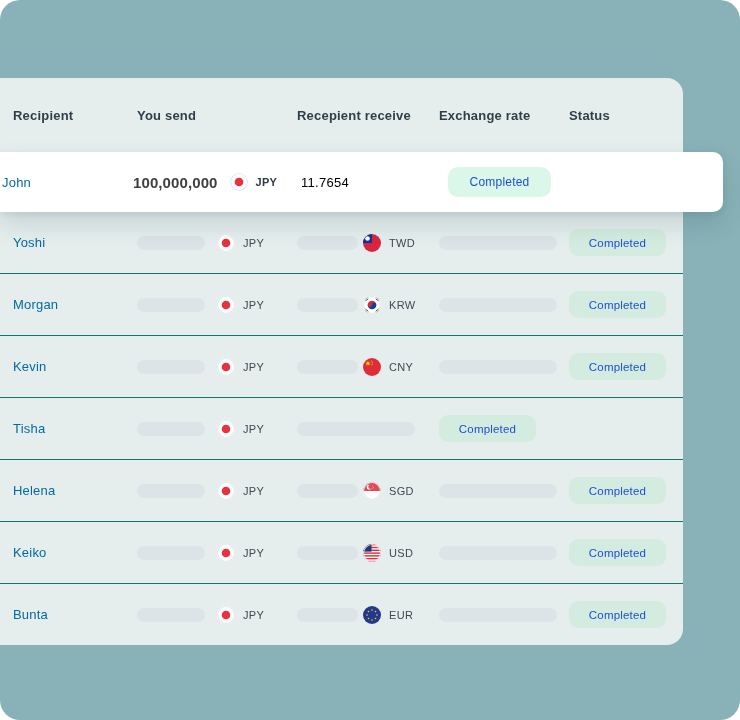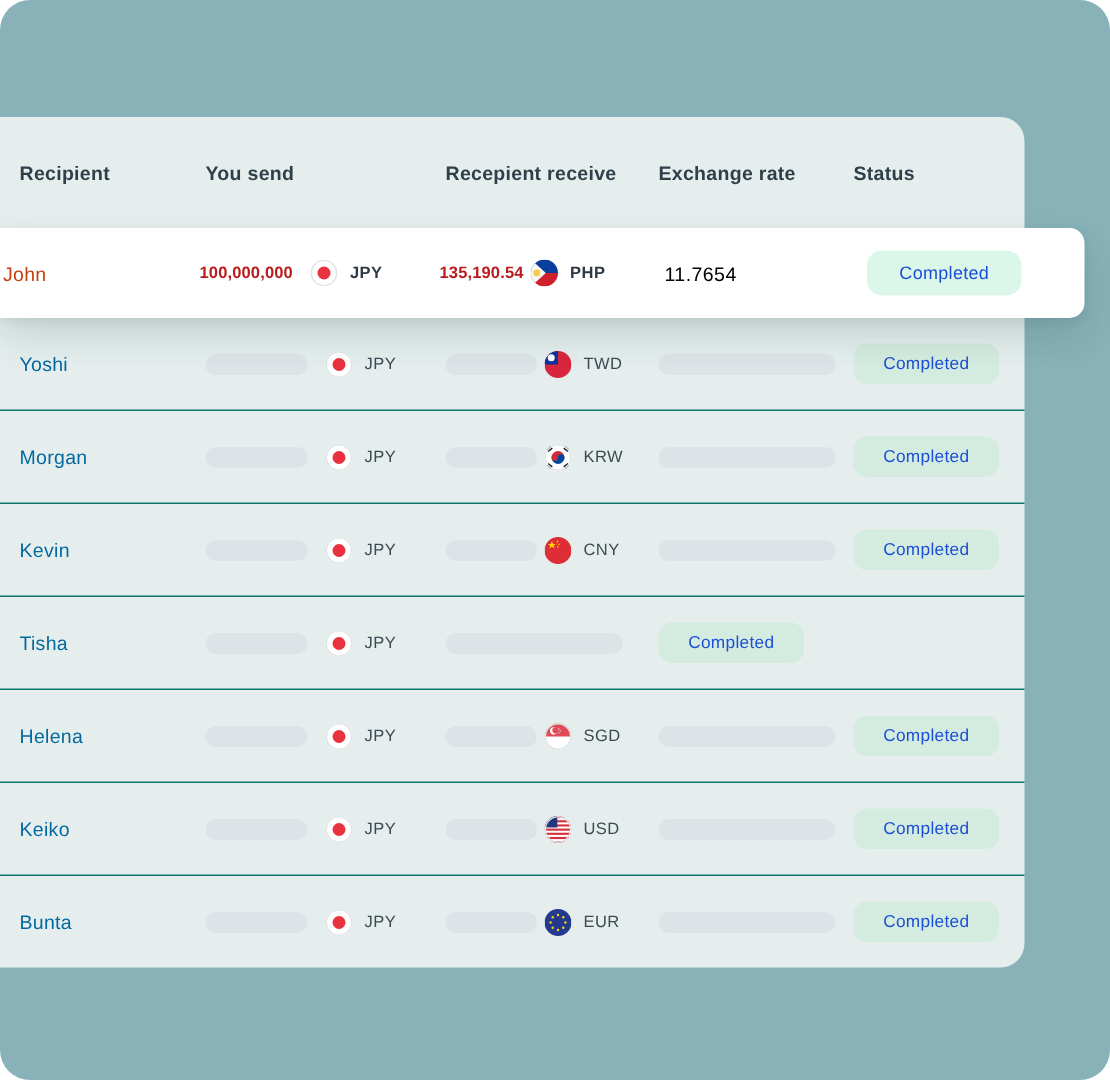--- a/index.html
+++ b/index.html
@@ -41,41 +41,41 @@
     flex:0 0 60px;
     width:710px;
     background:#ffffff;
     border-radius:0 10px 10px 0;
     box-shadow:0 12px 24px rgba(32,64,72,.16), 0 2px 6px rgba(32,64,72,.08);
     position:relative;z-index:3;
   }
   
   .name{font-size:13px;color:#0369a1;letter-spacing:.2px;}
   .hrow .name-cell{margin-left:-11px;}
-  .hrow .name{color:#c2410c;}
+  .hrow .name{color:#0369a1;}
   .cell{display:flex;align-items:center;min-width:0;}
   .send-cell .skeleton{width:68px;}
   .receive-cell .skeleton{width:61px;}
   .rate-cell .skeleton{width:118px;}
   .skeleton{
     height:14px;border-radius:7px;background:#dde4e7;
     display:inline-block;flex:0 0 auto;
   }
   .flag-slot{
     width:18px;height:18px;flex:0 0 auto;display:inline-flex;
     margin-left:12px;
   }
   .receive-cell .flag-slot{margin-left:5px;}
   .flag-slot svg{display:block;}
   .code{
     font-size:11px;font-weight:500;color:#3d4a53;margin-left:8px;
     letter-spacing:.3px;white-space:nowrap;text-align:center;
   }
   .amount{
-    font-size:11px;font-weight:700;color:#b91c1c;letter-spacing:.1px;
+    font-size:15px;font-weight:700;color:#404040;letter-spacing:.1px;
     margin-left:-4px;white-space:nowrap;
   }
   .hrow .code{font-weight:700;color:#2d3945;}
   .rate{
     font-size:13px;color:#000000;letter-spacing:.3px;padding-left:4px;
   }
   
   .badge{
     display:inline-flex;align-items:center;justify-content:center;
     width:97px;height:27px;border-radius:9px;
@@ -115,40 +115,20 @@
                   </clipPath>
                 </defs>
                 <g clip-path="url(#clip0)">
                   <rect width="20" height="20" fill="#ffffff"></rect>
                   <circle cx="10" cy="10" r="4.8" fill="#e8323e"></circle>
                   <circle cx="10" cy="10" r="9.4" fill="none" stroke="#dfe4e7" stroke-width="1.2"></circle>
                 </g>
               </svg>
             </span>
       <span class="code">JPY</span>
-    </div>
-    <div class="cell receive-cell">
-      <span class="amount">135,190.54</span>
-
-      <span class="flag-slot">
-              <svg width="18" height="18" viewBox="0 0 20 20">
-                <defs>
-                  <clipPath id="clip1">
-                    <circle cx="10" cy="10" r="10"></circle>
-                  </clipPath>
-                </defs>
-                <g clip-path="url(#clip1)">
-                  <rect width="20" height="10" fill="#0a3d9c"></rect>
-                  <rect y="10" width="20" height="10" fill="#d0202e"></rect>
-                  <polygon points="0,0 11,10 0,20" fill="#f5f7f7"></polygon>
-                  <circle cx="4.3" cy="10" r="2.5" fill="#f7c948"></circle>
-                </g>
-              </svg>
-            </span>
-      <span class="code">PHP</span>
     </div>
     <div class="cell rate-cell">
       <span class="rate">11.7654</span>
 
     </div>
     <div class="cell status-cell">
       <span class="badge">Completed</span>
     </div>
   </div>
         <div class="row grid-row srow">

